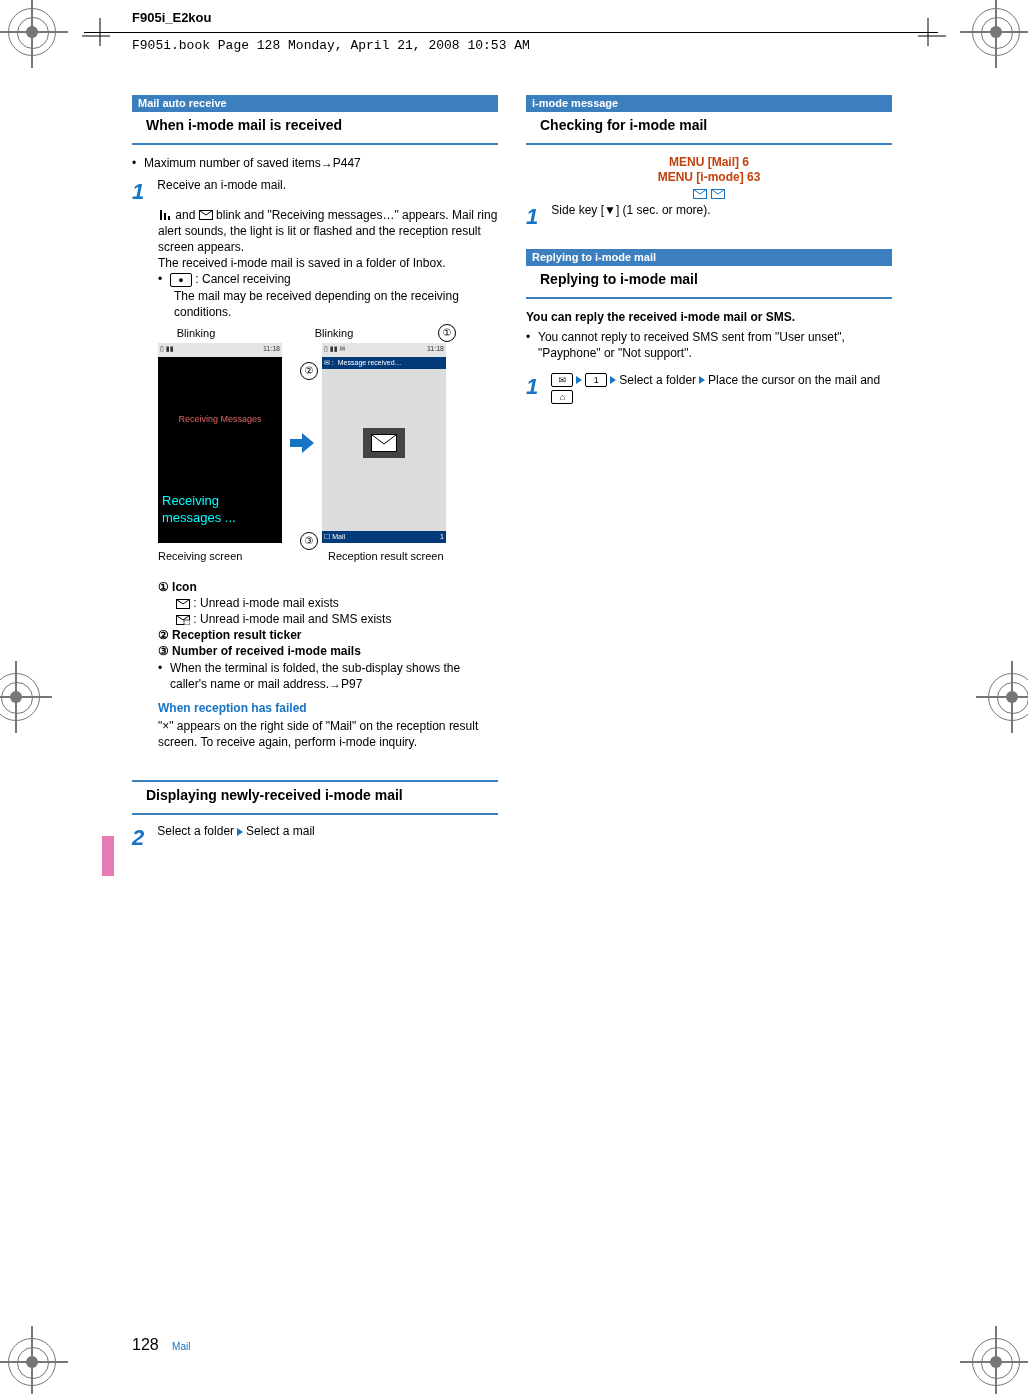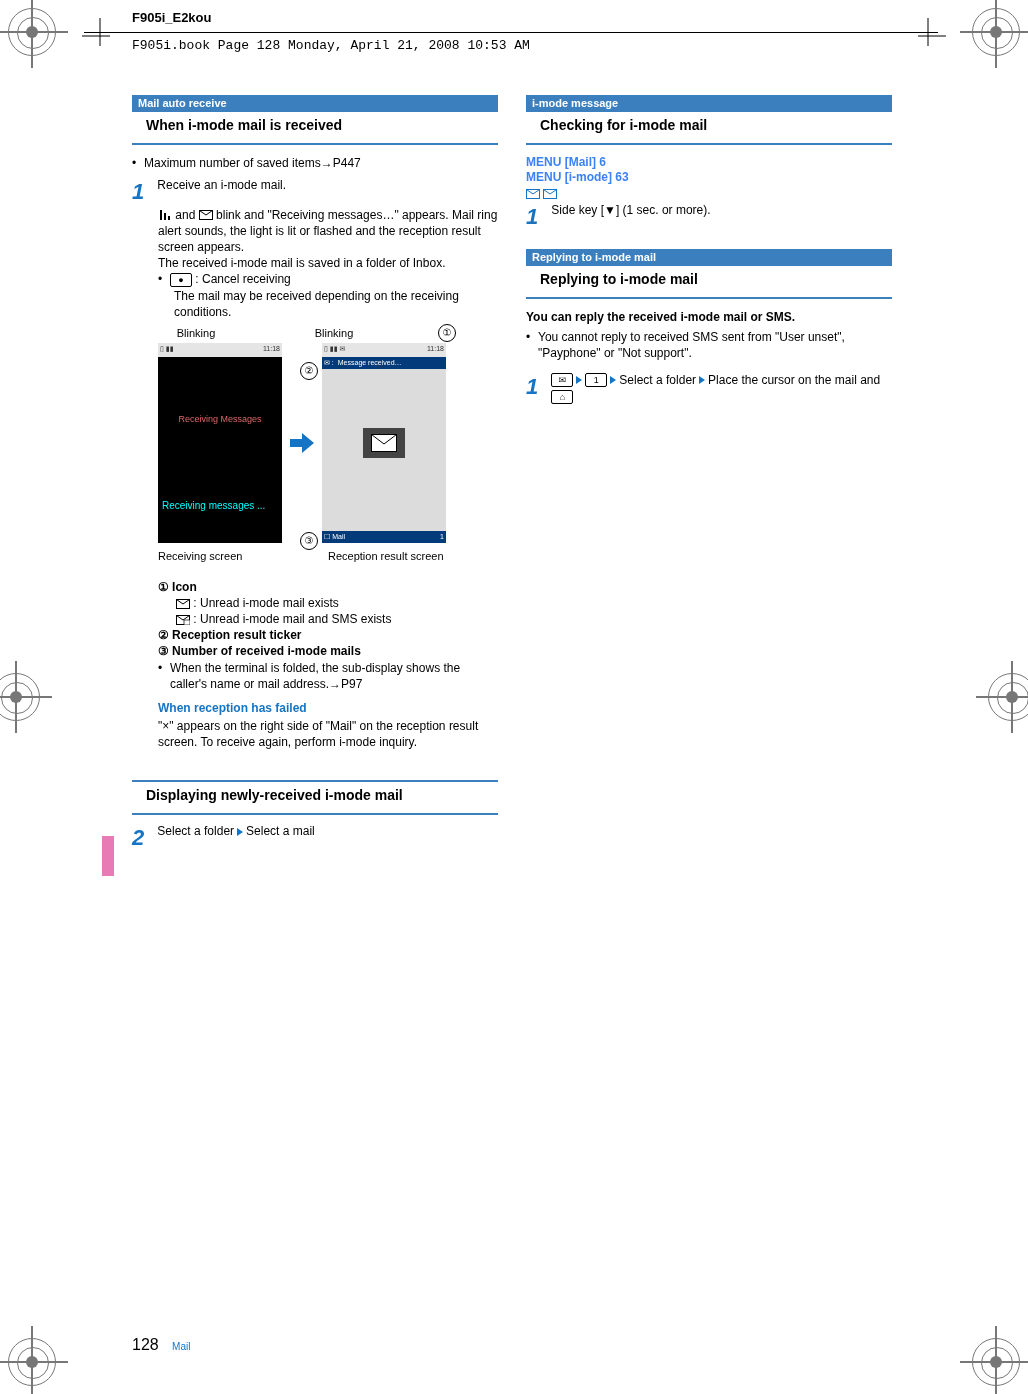--- a/index.html
+++ b/index.html
@@ -29,33 +29,33 @@
   .indent{margin-left:26px}
   .sub-bullet{margin-left:26px;padding-left:12px;position:relative}
   .sub-bullet::before{content:"•";position:absolute;left:0;top:0}
   .screens{margin:6px 0 6px 26px}
   .scr-row{display:flex;align-items:center;gap:6px}
   .phone{width:124px;height:200px;background:#000;position:relative}
   .ph-top{position:absolute;top:0;left:0;right:0;height:14px;background:#e5e5e5;font-size:7px;color:#333;padding:1px 2px;box-sizing:border-box;display:flex;justify-content:space-between}
   .ph-ticker{position:absolute;top:14px;left:0;right:0;height:12px;background:#033a7a;color:#fff;font-size:7px;padding:0 2px;display:flex;align-items:center}
   .ph-mid{position:absolute;top:40px;left:0;right:0;height:120px;display:flex;align-items:center;justify-content:center}
   .ph-foot{position:absolute;bottom:0;left:0;right:0;height:12px;background:#033a7a;color:#fff;font-size:7px;padding:0 2px;display:flex;justify-content:space-between;align-items:center}
-  .ph-recv-txt{position:absolute;bottom:30px;left:0;right:0;color:#00ffff;font-size:10px;padding:0 4px}
+  .ph-recv-txt{position:absolute;bottom:16px;left:0;right:0;color:#00ffff;font-size:13px;padding:0 4px}
   .ph-recv-mid{position:absolute;top:70px;left:0;right:0;text-align:center;color:#d66;font-size:9px}
   .arrow-r{width:28px;height:28px}
   .arrow-r svg{width:28px;height:28px}
   .env-big{width:42px;height:30px;background:#444;position:relative;display:flex;align-items:center;justify-content:center}
   .env-big svg{width:26px;height:18px}
   .blink-lbl{font-size:11px;text-align:center}
   .call{position:absolute;width:16px;height:16px;border:1px solid #000;border-radius:50%;font-size:10px;line-height:16px;text-align:center;background:#fff}
   .scr-cap{display:flex;font-size:11px;margin:4px 0 0 26px}
   .scr-cap span:first-child{width:140px}
   .circled{font-family:Arial;font-size:12px}
   .sub-head-blue{color:#1674c4;font-weight:700;font-size:12px;margin:8px 0 2px 26px}
-  .menu-path{color:#3b82f6;font-weight:700;font-size:12px;text-align:left;line-height:1.3}
+  .menu-path{color:#c2410c;font-weight:700;font-size:12px;text-align:center;line-height:1.3}
   .key-box{display:inline-block;border:1px solid #000;border-radius:2px;padding:0 3px;font-size:9px;line-height:12px;vertical-align:middle;min-width:14px;text-align:center}
   .tri{display:inline-block;width:0;height:0;border-top:4px solid transparent;border-bottom:4px solid transparent;border-left:6px solid #1674c4;margin:0 3px;vertical-align:middle}
   .footer{position:absolute;bottom:40px;left:132px;font-size:12px}
   .footer .pgnum{font-size:16px;margin-right:10px}
   .footer .sect{color:#1674c4;font-size:10px}
   .icon-env{display:inline-block;width:14px;height:10px;vertical-align:middle}
   .icon-env svg{width:14px;height:10px;display:block}
 </style>
 </head>
 <body>

